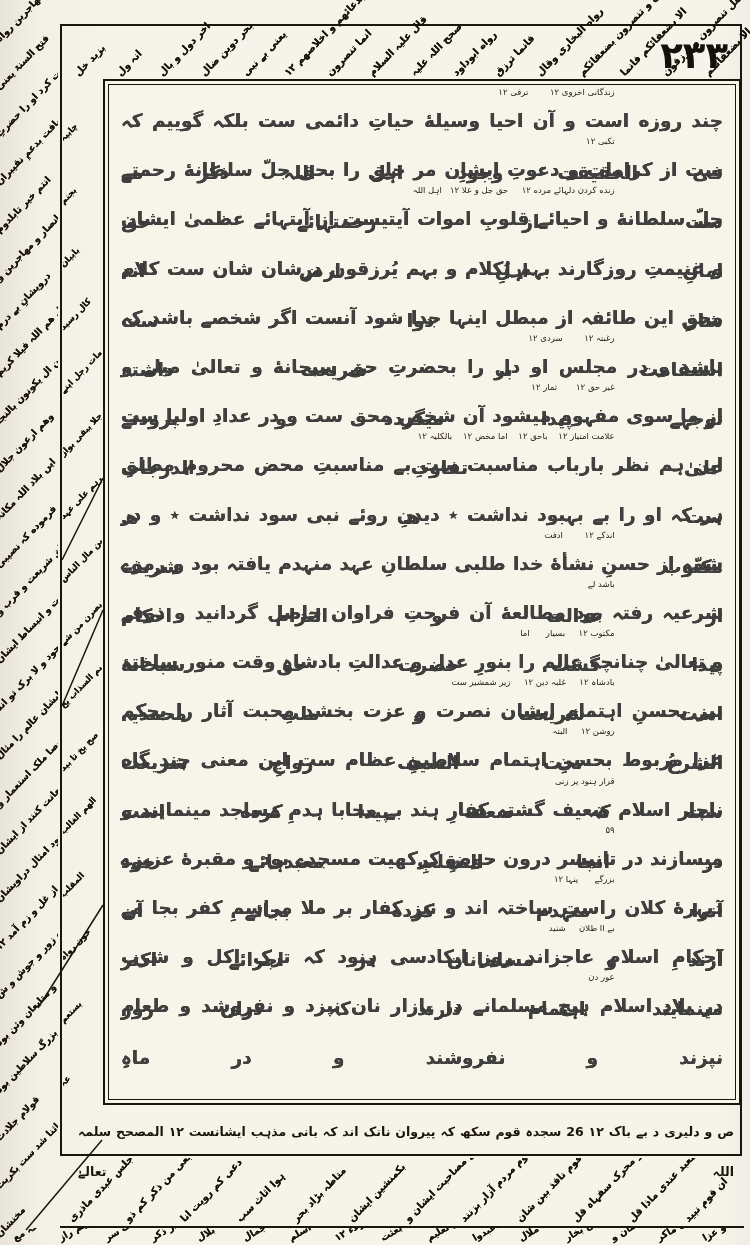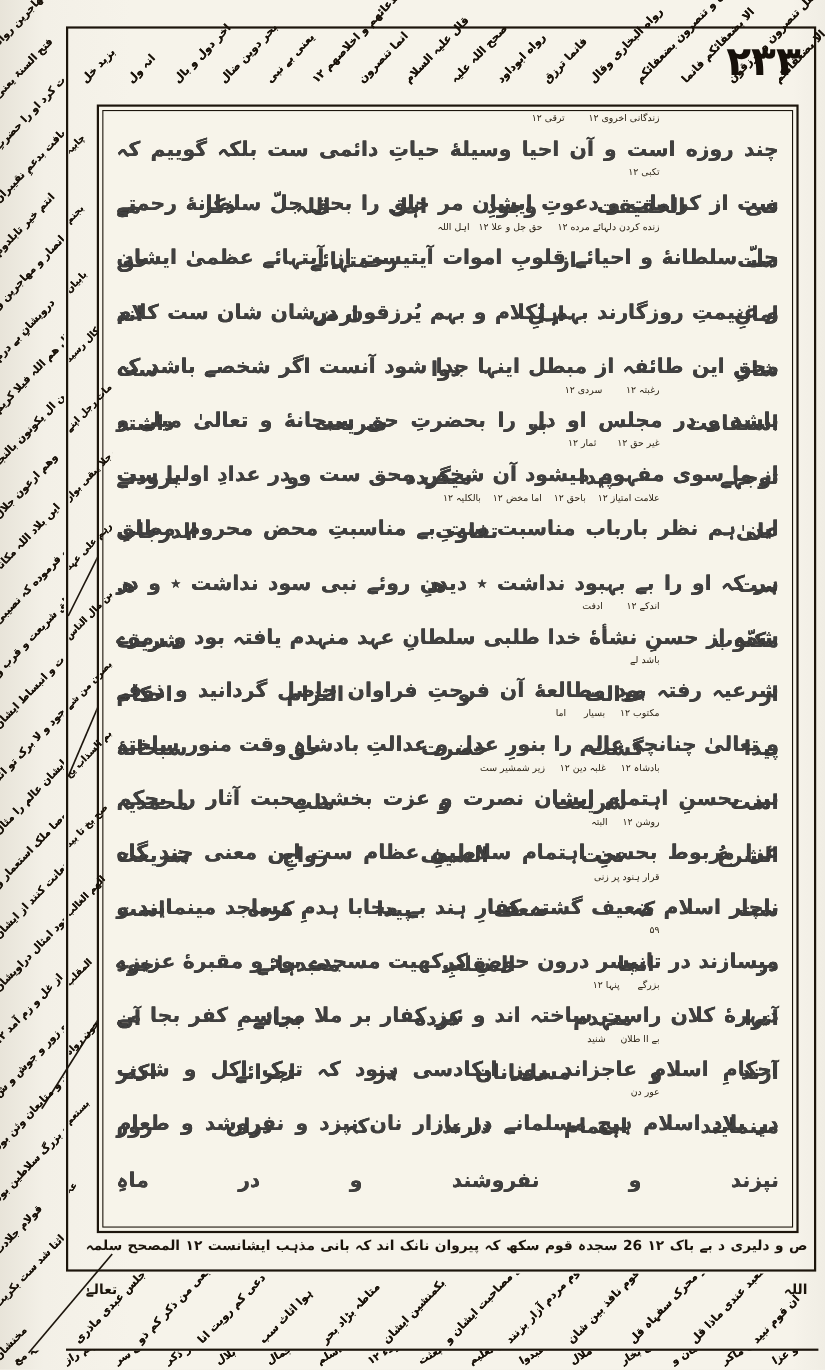--- a/index.html
+++ b/index.html
@@ -5,21 +5,21 @@
   html,body{margin:0;padding:0;}
   body{
     width:750px;height:1245px;position:relative;overflow:hidden;
     background:#efece3;
     font-family:"DejaVu Sans",sans-serif;
     color:#191309;
   }
   .page{position:absolute;inset:0;background:linear-gradient(90deg,#e8e4d9 0px,#f3f0e7 40px,#f6f3ea 120px,#f6f3ea 720px,#f0ede4 750px);}
   
   #outer-frame{position:absolute;left:60px;top:24px;width:682px;height:1132px;border:2.5px solid #1c150c;box-sizing:border-box;}
-  #text-frame{position:absolute;left:88px;top:79px;width:638px;height:1026px;border:2.5px solid #1c150c;box-sizing:border-box;background:#f7f4ea;margin-top:16px;}
+  #text-frame{position:absolute;left:103px;top:79px;width:638px;height:1026px;border:2.5px solid #1c150c;box-sizing:border-box;background:#f7f4ea;}
   #text-frame-inner{position:absolute;inset:3px;border:1.5px solid #1c150c;box-sizing:border-box;padding:10px 12px 4px 12px;direction:rtl;overflow:hidden;}
   #rules-svg{position:absolute;inset:0;pointer-events:none;}
   
   #pagenum{
     position:absolute;top:30px;left:612px;width:116px;height:52px;
     font-size:37px;font-weight:bold;text-align:right;line-height:52px;direction:rtl;
     color:#16100a;z-index:5;
   }
   
   .mline{position:relative;height:49.2px;direction:rtl;overflow:visible;}

